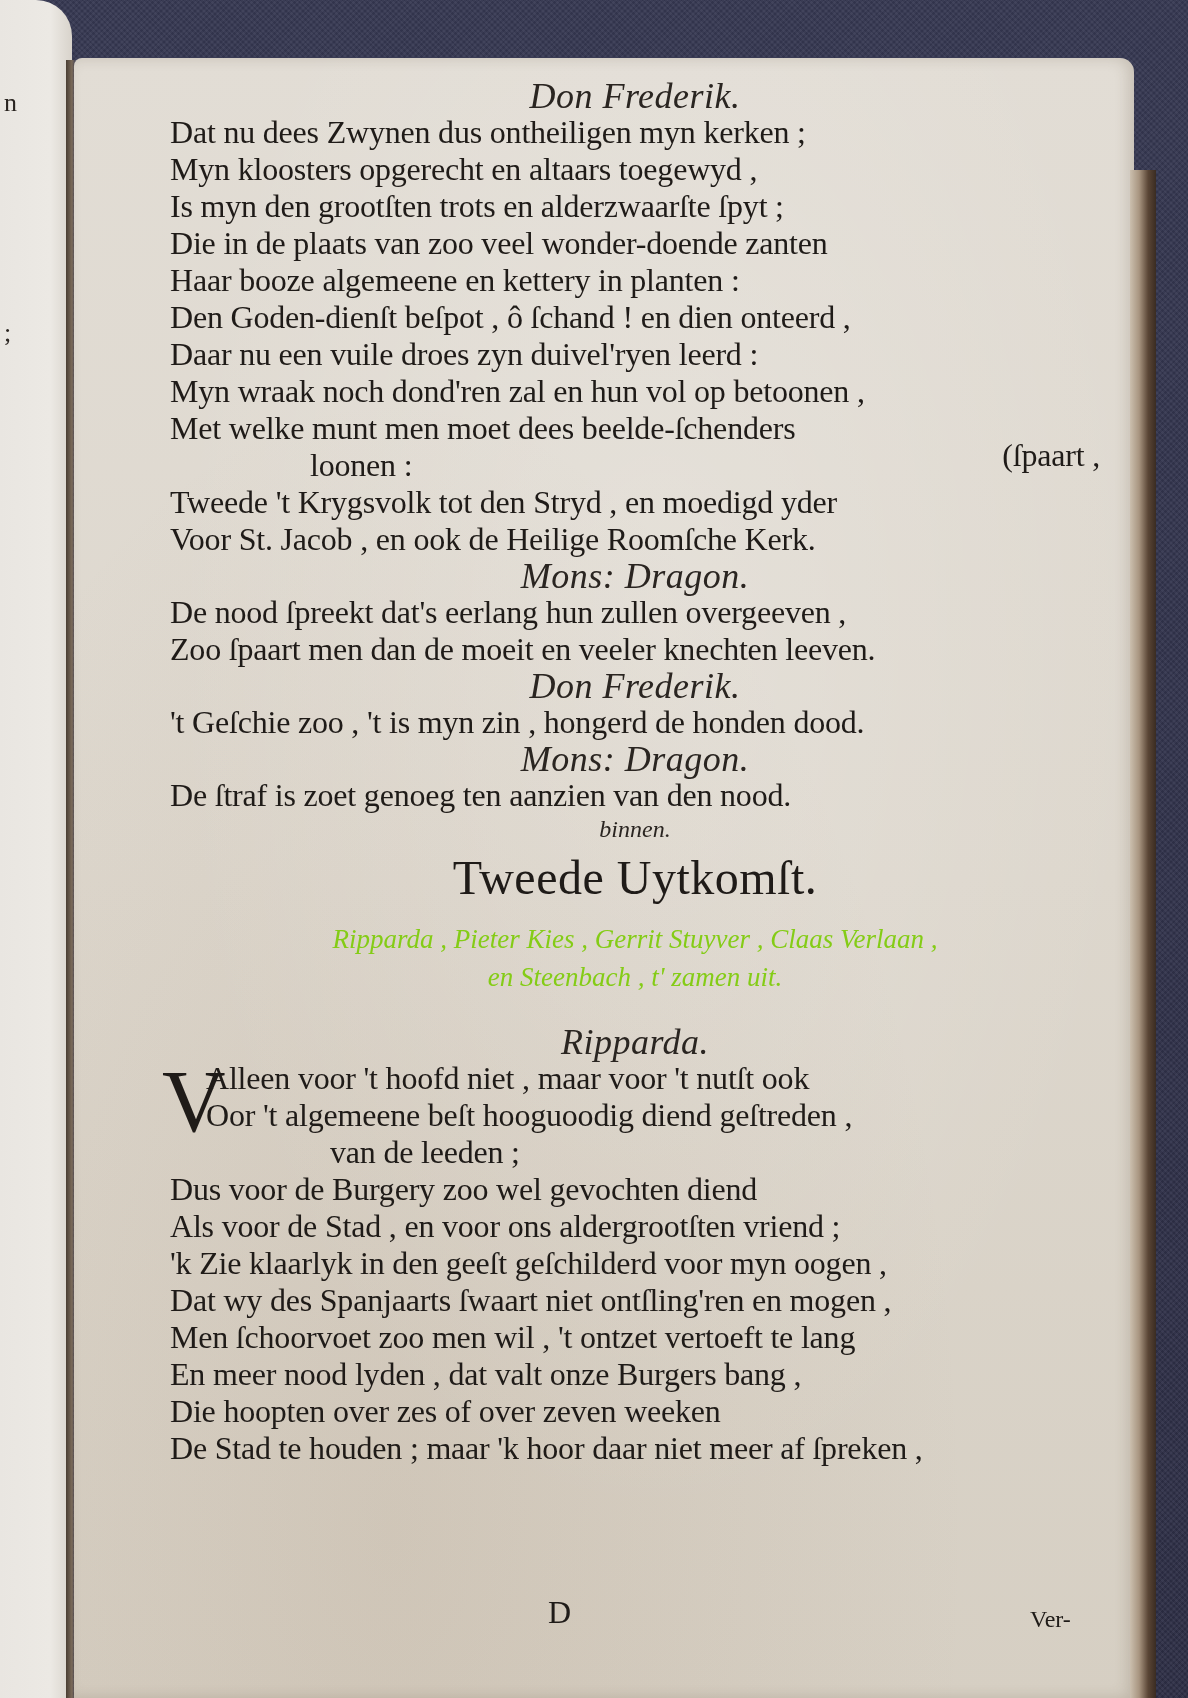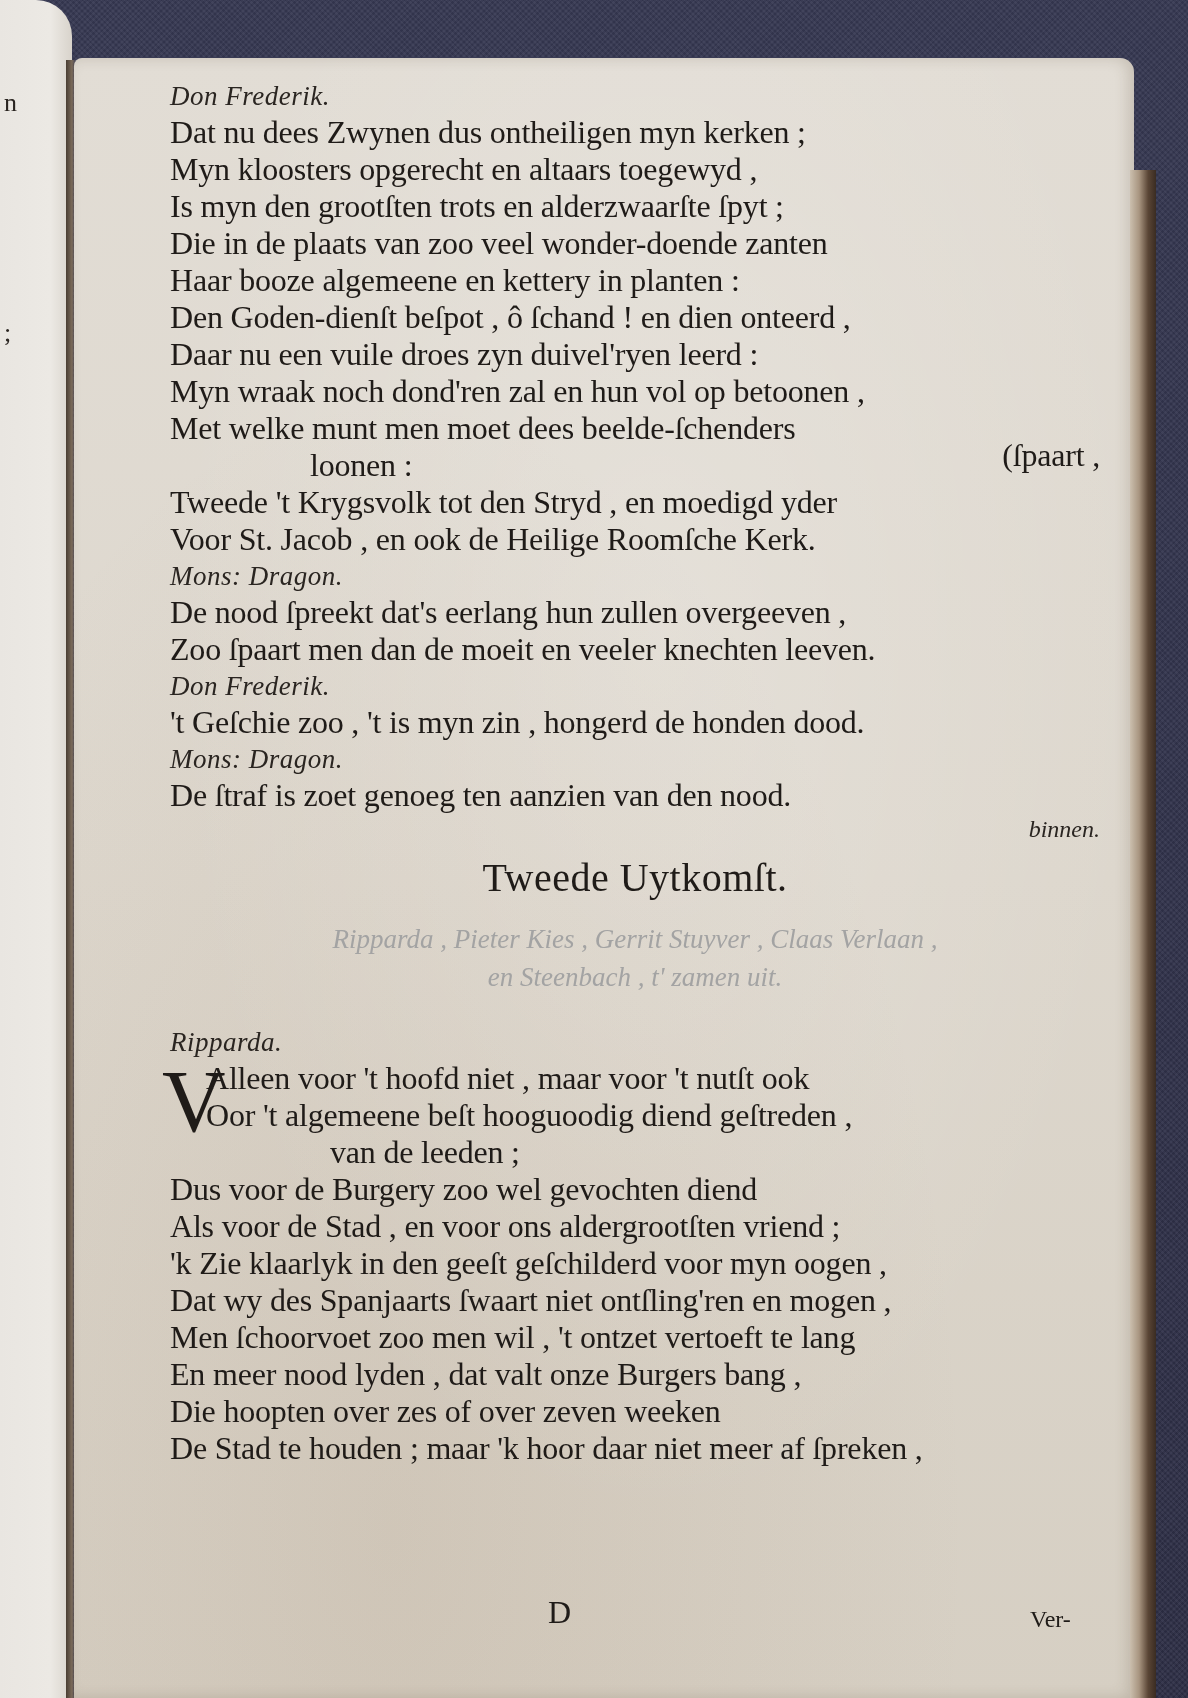--- a/index.html
+++ b/index.html
@@ -76,56 +76,56 @@
     .text-block {
       position: absolute;
       left: 170px;
       top: 78px;
       width: 930px;
       color: #1f1b18;
       font-family: "Liberation Serif", "DejaVu Serif", serif;
     }
     .speaker {
       font-style: italic;
-      text-align: left;
-      font-size: 27px;
+      text-align: center;
+      font-size: 36px;
       line-height: 36px;
       height: 36px;
       color: #2a2521;
       letter-spacing: 0.5px;
     }
     .verse {
       font-size: 32px;
       line-height: 37px;
       height 37px;
       white-space: nowrap;
       letter-spacing: -0.2px;
     }
     .verse.indent { padding-left: 160px; }
     .stage {
       font-style: italic;
-      text-align: right;
+      text-align: center;
       font-size: 24px;
       line-height: 30px;
       color: #2a2521;
     }
     .heading {
       text-align: center;
-      font-size: 40px;
+      font-size: 48px;
       line-height: 56px;
       margin-top: 6px;
       margin-bottom: 14px;
       letter-spacing: 0.5px;
     }
     .cast {
       text-align: center;
       font-style: italic;
       font-size: 27px;
       line-height: 38px;
-      color: #a3a3a3;
+      color: #84cc16;
     }
     .gap { height: 28px; }
     .dropcap-wrap {
       position: relative;
     }
     .dropcap {
       position: absolute;
       left: -8px;
       top: 2px;
       font-size: 88px;

